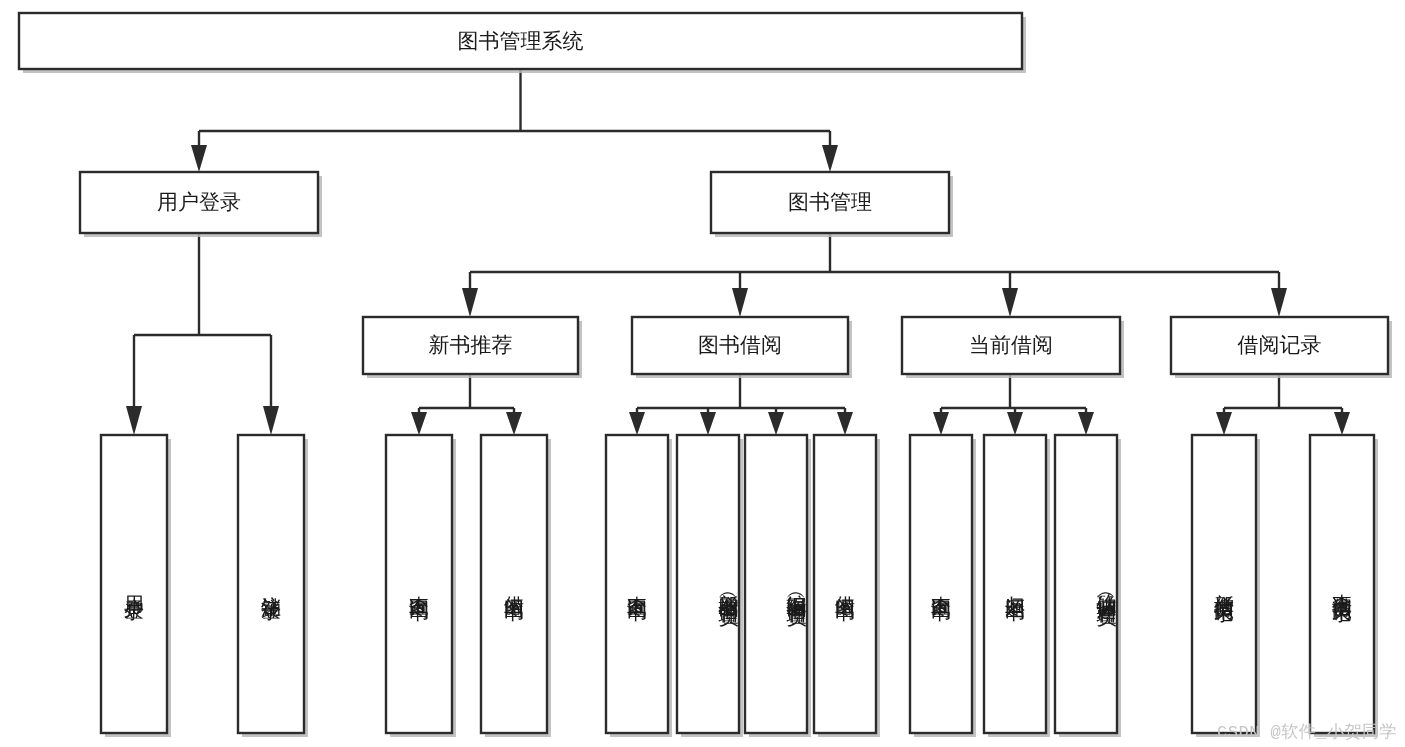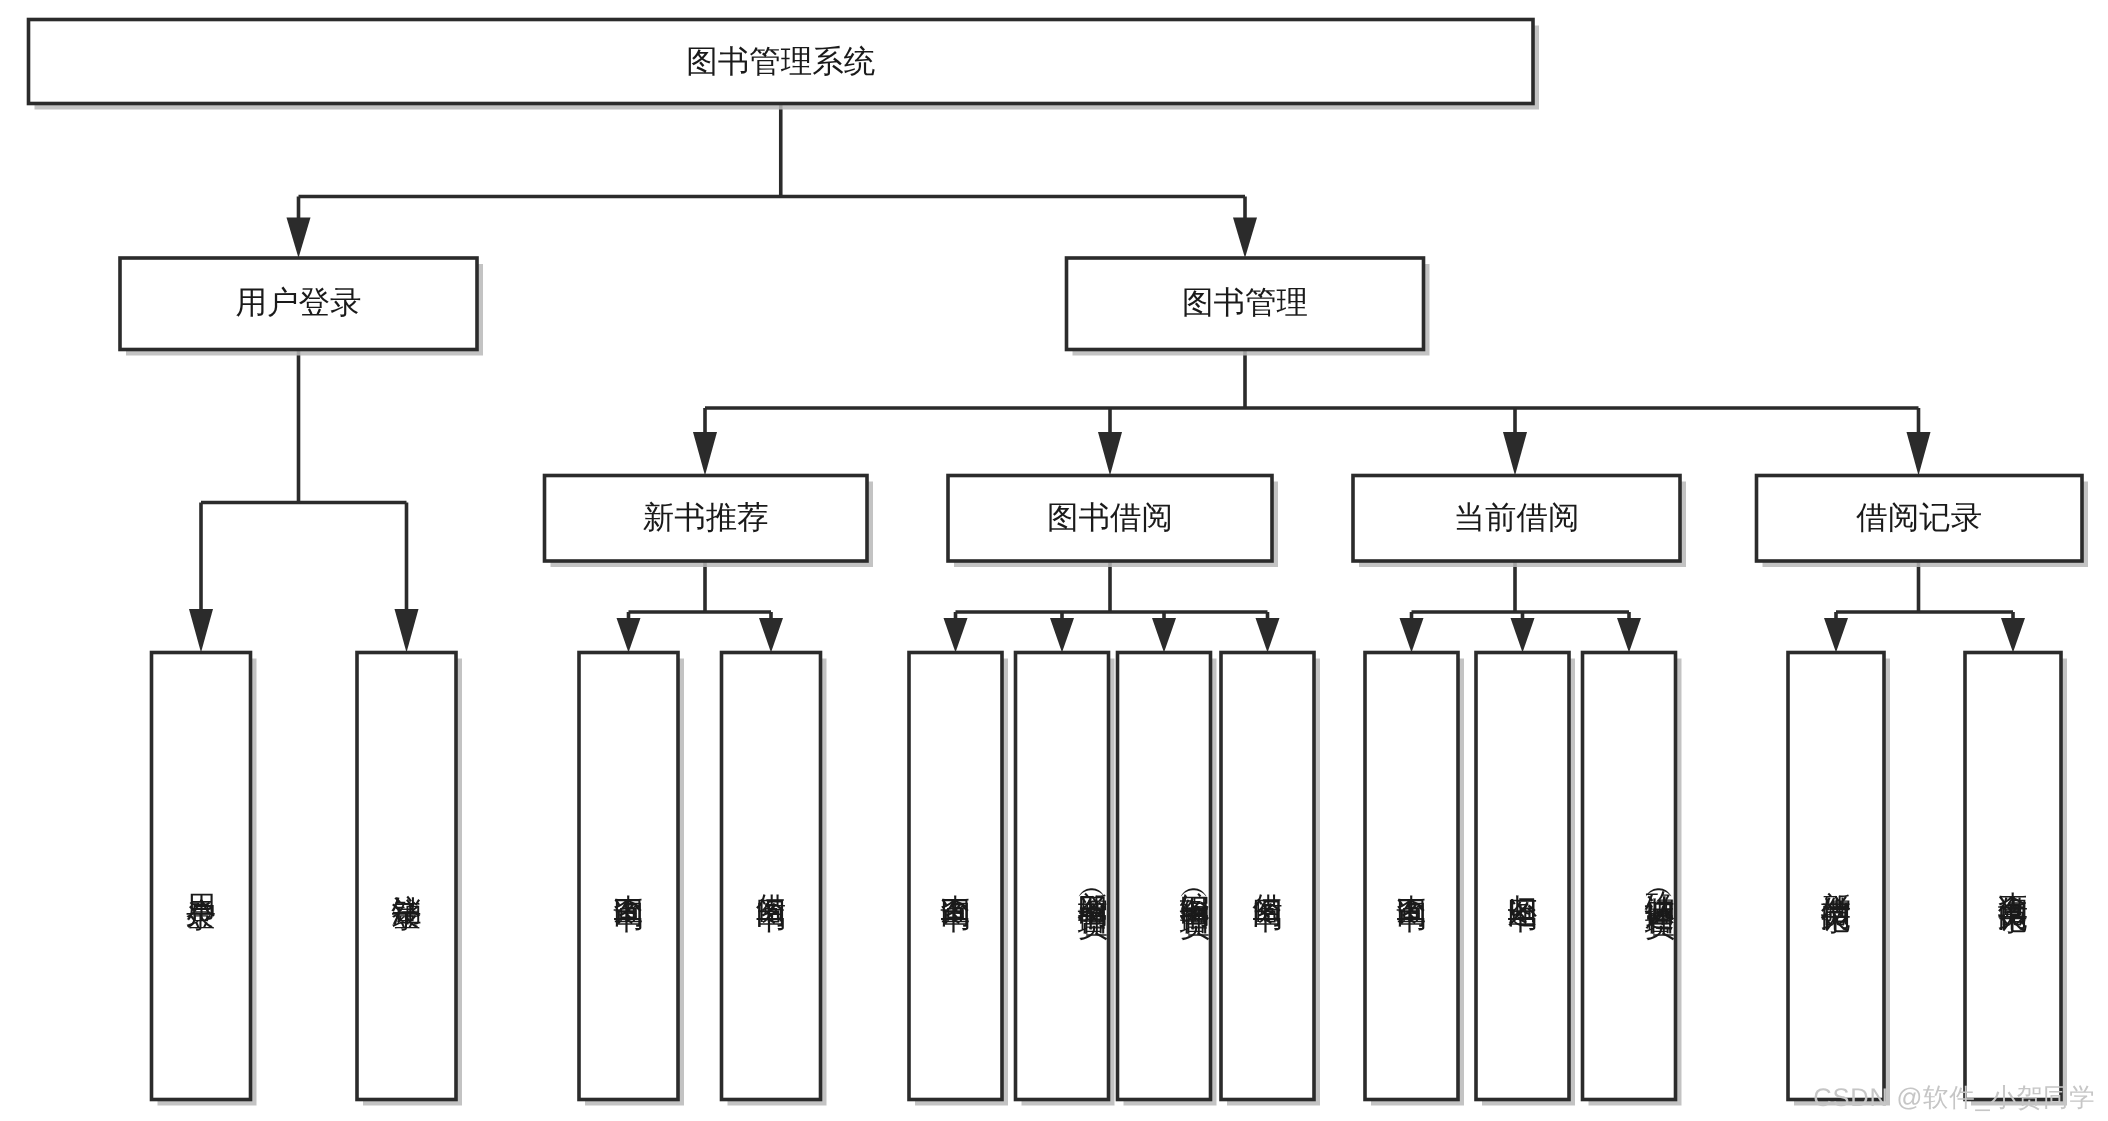--- a/index.html
+++ b/index.html
@@ -67,21 +67,21 @@
     align-items: center;
     justify-content: center;
     text-align: center;
     pointer-events: none;
     user-select: none;
   }
   .watermark {
     position: absolute;
     right: 8px;
     bottom: 4px;
-    font-family: Liberation Sans, sans-serif;
+    font-family: Liberation Mono, monospace;
     font-size: 17px;
     color: #c6c6c6;
     letter-spacing: 0.5px;
     white-space: nowrap;
     user-select: none;
   }
 </style>
 </head>
 <body>
 

